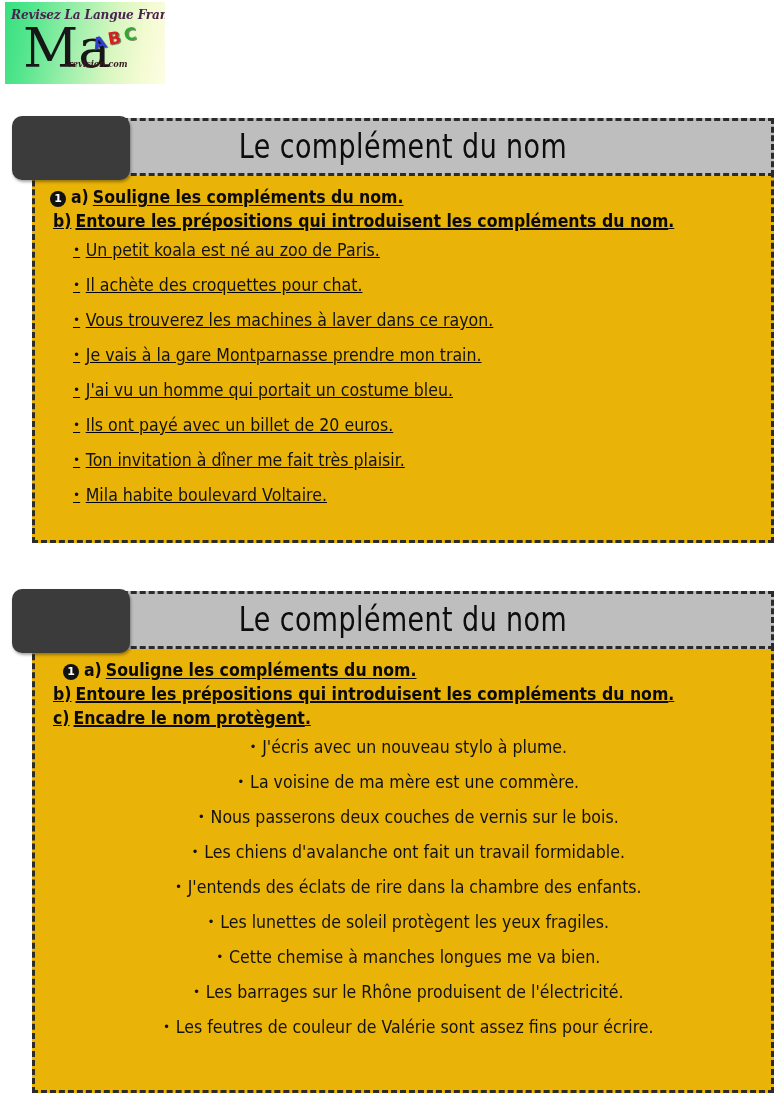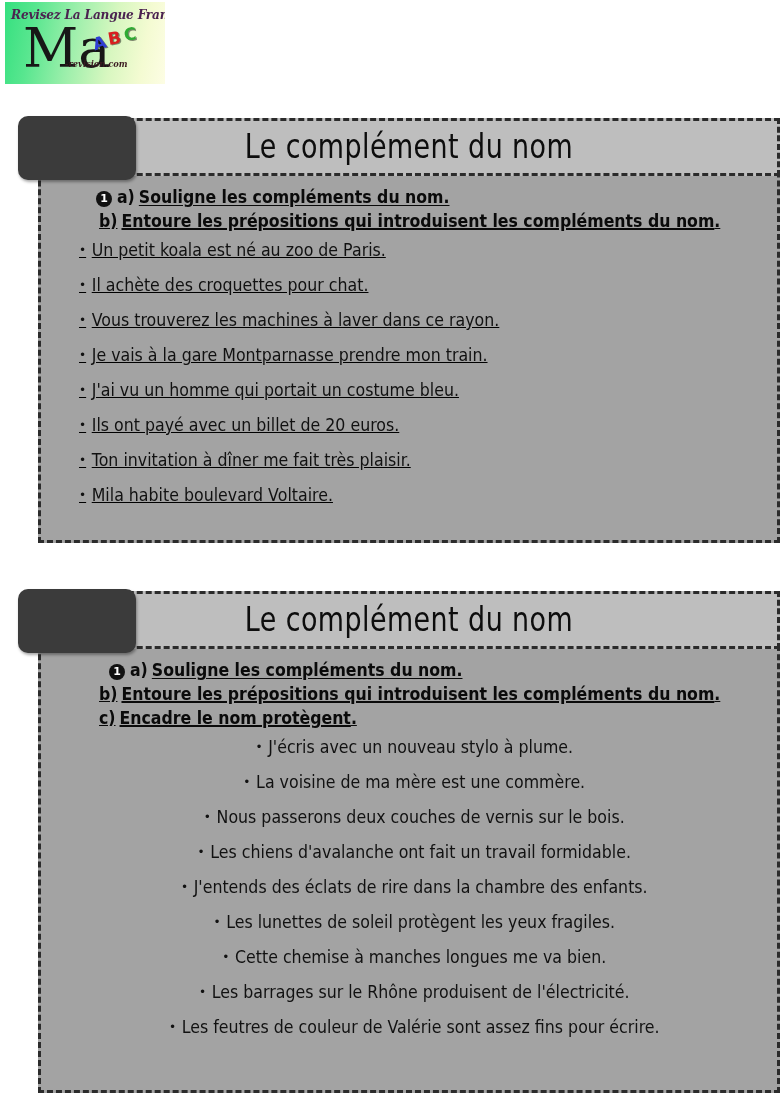--- a/index.html
+++ b/index.html
@@ -76,25 +76,25 @@
     line-height: 17px;
     text-shadow: 1px 1px 0 rgba(0,0,0,0.45);
   }
   .abc-a { left: 0px;  top: 9px;  color: #2f3fd4; transform: rotate(-16deg); }
   .abc-b { left: 15px; top: 4px;  color: #d81f1f; transform: rotate(-10deg); }
   .abc-c { left: 31px; top: 0px;  color: #2faa33; transform: rotate(-6deg); }
 
   
   .section {
     position: absolute;
-    left: 38px;
+    left: 32px;
     width: 742px;
     box-sizing: border-box;
     border: 3px dashed #2b2b2b;
-    background: #a3a3a3;
+    background: #eab308;
   }
   #section-1 { top: 118px;  height: 425px; }
   #section-2 { top: 591px;  height: 502px; }
 
   .banner {
     position: relative;
     height: 58px;
     margin: -3px -3px 0 -3px;
     background: #bebebe;
     border: 3px dashed #2b2b2b;
@@ -119,21 +119,20 @@
     width: 118px;
     height: 64px;
     background: #3b3b3b;
     border-radius: 10px;
     box-shadow: 1px 2px 3px rgba(0,0,0,0.35);
   }
 
   
   .instructions {
     padding: 9px 0 2px 0;
-    margin-left: 40px;
   }
   .instr-line {
     display: block;
     font-family: "DejaVu Sans Condensed", "DejaVu Sans", sans-serif;
     font-weight: bold;
     font-size: 17.5px;
     line-height: 24px;
     color: #0a0a0a;
     white-space: nowrap;
   }

